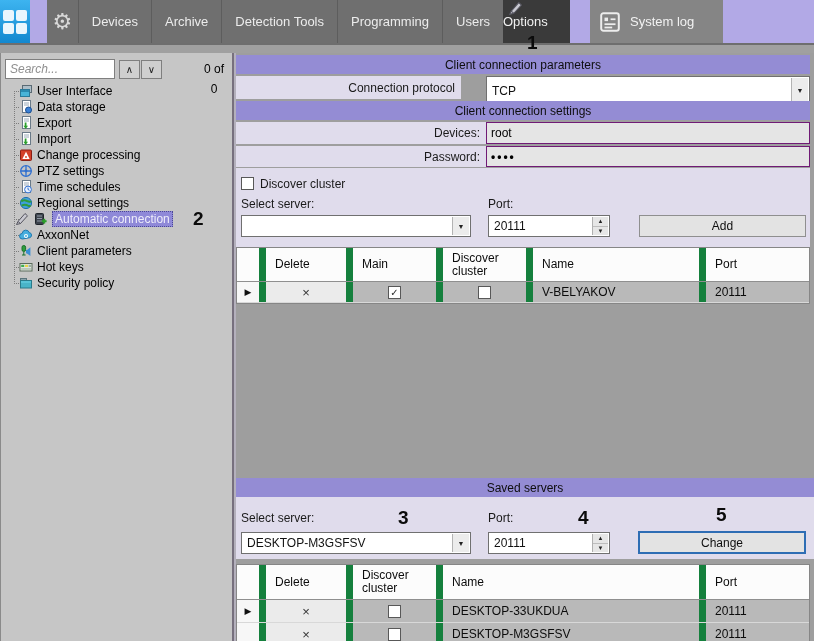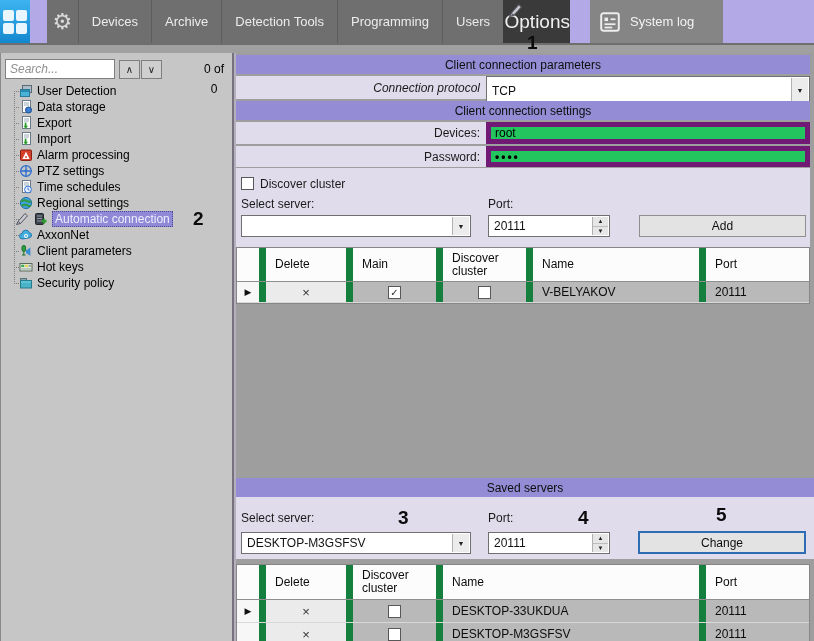--- a/index.html
+++ b/index.html
@@ -10,22 +10,22 @@
   
   .logo{left:0;top:0;width:30px;height:43px;background:linear-gradient(#3db4f0,#1388cf);
         display:grid;grid-template-columns:11px 11px;grid-template-rows:11px 11px;gap:2px;
         align-content:center;justify-content:center;}
   .logo span{background:#eaf6fd;border-radius:2px;}
   .pgap{background:#b2a9e6;top:0;height:43px;}
   .menubar{left:47px;top:0;width:456px;height:43px;background:#6f6f6f;display:flex;align-items:stretch;overflow:hidden;}
   .gearbox{width:34px;display:flex;align-items:center;justify-content:center;font-size:22px;color:#d9d9d9;}
   .mitem{display:flex;align-items:center;padding:0 13px;color:#ececec;font-size:13px;
          border-left:1px solid #5d5d5d;white-space:nowrap;cursor:default;}
-  .opttab{left:503px;top:0;width:67px;height:43px;background:#3a3a3a;color:#f0f0f0;font-size:19px;
-          display:flex;align-items:center;justify-content:flex-end;}
+  .opttab{left:503px;top:0;width:67px;height:43px;background:#3a3a3a;color:#f0f0f0;font-size:13px;
+          display:flex;align-items:center;justify-content:flex-start;}
   .opt-pencil{position:absolute;left:5px;top:1px;width:15px;height:15px;}
   .syslog{left:590px;top:0;width:133px;height:43px;background:#858585;color:#f2f2f2;font-size:13px;
           display:flex;align-items:center;gap:9px;padding-left:9px;}
   .substrip{left:0;top:43px;width:814px;height:10px;background:#a0a0a0;border-top:2px solid #6e6e6e;}
 
   
   .sidebar{left:0;top:53px;width:232px;height:588px;background:#c6c6c6;border-left:1px solid #8a8a8a;}
   .vsep1{left:232px;top:53px;width:2px;height:588px;background:#77707e;}
   .vsep2{left:234px;top:53px;width:2px;height:588px;background:#b4b0bc;}
   .search{left:5px;top:59px;width:110px;height:20px;background:#fff;border:1px solid #7f7f7f;
@@ -40,21 +40,21 @@
   .titem::before{content:"";position:absolute;left:14px;top:8px;width:5px;border-top:1px dotted #7c7c7c;}
   .titem.sel{padding-left:15px;}
   .ticon{width:14px;height:14px;flex:none;margin-right:4px;}
   .ticon svg{width:14px;height:14px;display:block;}
   .tlabel{color:#000;}
   .tlabel.sel{background:#8f89d8;color:#efeefb;border:1px dotted #4b4894;padding:0 2px;margin-left:1px;}
 
   
   .phdr{background:#948cd4;display:flex;align-items:center;justify-content:center;color:#0e0e0e;}
   .lblcell{background:#e0dcec;display:flex;align-items:center;justify-content:flex-end;padding-right:6px;color:#1a1a1a;}
-  .tinput{position:absolute;box-sizing:border-box;background:#22c55e;border:5px solid #701a75;
+  .tinput{position:absolute;box-sizing:border-box;background:#e5e5e5;border:1px solid #701a75;
           font:12px "Liberation Sans",sans-serif;padding:0 4px;color:#000;}
   .pwd{letter-spacing:2px;font-weight:bold;}
   .lavblock{background:#e0dcec;}
   .flabel{position:absolute;color:#1a1a1a;white-space:nowrap;}
   .cbox{position:absolute;width:13px;height:13px;background:#fff;border:1px solid #585858;box-sizing:border-box;
         display:flex;align-items:center;justify-content:center;font-size:11px;line-height:11px;color:#2d2d2d;}
   .drop{background:#fff;border:1px solid #707070;position:absolute;box-sizing:border-box;
         display:flex;align-items:center;padding-left:5px;}
   .droparrow{position:absolute;right:1px;top:1px;bottom:1px;width:16px;background:#ececec;border-left:1px solid #b3b3b3;
         display:flex;align-items:center;justify-content:center;font-size:7px;color:#222;}
@@ -138,21 +138,21 @@
   <div class="abs tree">
     <div class="vline"></div>
   <div class="titem">
         <span class="ticon">
           <svg viewBox="0 0 14 14">
             <rect x="3.5" y="1.5" width="9" height="7" fill="#aebec8" stroke="#5a6a74"></rect>
             <rect x="1.5" y="5.5" width="9" height="7" fill="#49b4d8" stroke="#2a7a9a"></rect>
             <rect x="2" y="6" width="8" height="2" fill="#2a8ab0"></rect>
           </svg>
         </span>
-        <span class="tlabel">User Detection</span>
+        <span class="tlabel">User Interface</span>
       </div>
       <div class="titem">
         <span class="ticon">
           <svg viewBox="0 0 14 14">
             <rect x="3.5" y="0.5" width="8" height="12" fill="#fff" stroke="#6a7a88"></rect>
             <line x1="5" y1="3" x2="10" y2="3" stroke="#9aaab8"></line>
             <line x1="5" y1="5" x2="10" y2="5" stroke="#9aaab8"></line>
             <circle cx="9.5" cy="10" r="3" fill="#3a7fd4" stroke="#1a4f94"></circle>
           </svg>
         </span>
@@ -183,21 +183,21 @@
         <span class="tlabel">Import</span>
       </div>
       <div class="titem">
         <span class="ticon">
           <svg viewBox="0 0 14 14">
             <rect x="1.5" y="2" width="11" height="10.5" rx="1" fill="#d4402a" stroke="#8a1f14"></rect>
             <polygon points="7,3.8 10.6,11 3.4,11" fill="#fff"></polygon>
             <circle cx="7" cy="9" r="0.9" fill="#d4402a"></circle>
           </svg>
         </span>
-        <span class="tlabel">Alarm processing</span>
+        <span class="tlabel">Change processing</span>
       </div>
       <div class="titem">
         <span class="ticon">
           <svg viewBox="0 0 14 14">
             <circle cx="7" cy="7" r="5.3" fill="none" stroke="#2f6fd0" stroke-width="1.3"></circle>
             <path d="M7 1.6 L7 12.4 M1.6 7 L12.4 7" stroke="#2f6fd0" stroke-width="1.3"></path>
             <circle cx="7" cy="7" r="1.4" fill="#2f6fd0"></circle>
           </svg>
         </span>
         <span class="tlabel">PTZ settings</span>
@@ -281,21 +281,21 @@
             <rect x="1.5" y="2.5" width="6" height="3.5" fill="#8aa4ac" stroke="#5a747c"></rect>
             <rect x="1.5" y="4.5" width="11" height="7.5" fill="#49b4c8" stroke="#2a7a8a"></rect>
             <rect x="2" y="5" width="10" height="2" fill="#5ac4d8"></rect>
           </svg>
         </span>
         <span class="tlabel">Security policy</span>
       </div>
     </div>
 
   <div class="abs phdr" style="left:236px;top:55px;width:574px;height:19px;">Client connection parameters</div>
-  <div class="abs lblcell" style="left:236px;top:76px;width:250px;height:23px;font-style:italic;">Connection protocol</div>
+  <div class="abs lblcell" style="left:236px;top:76px;width:225px;height:23px;">Connection protocol</div>
   <div class="abs drop" style="left:486px;top:76px;width:324px;height:29px;">
     <span>TCP</span>
     <span class="droparrow">▼</span>
   </div>
 
   <div class="abs phdr" style="left:236px;top:101px;width:574px;height:19px;">Client connection settings</div>
   <div class="abs lblcell" style="left:236px;top:122px;width:250px;height:22px;">Devices:</div>
   <input class="tinput" style="left: 486px; top: 122px; width: 324px; height: 22px;" value="root">
   <div class="abs lblcell" style="left:236px;top:146px;width:250px;height:21px;">Password:</div>
   <input class="tinput pwd" style="left: 486px; top: 146px; width: 324px; height: 21px;" value="••••">

